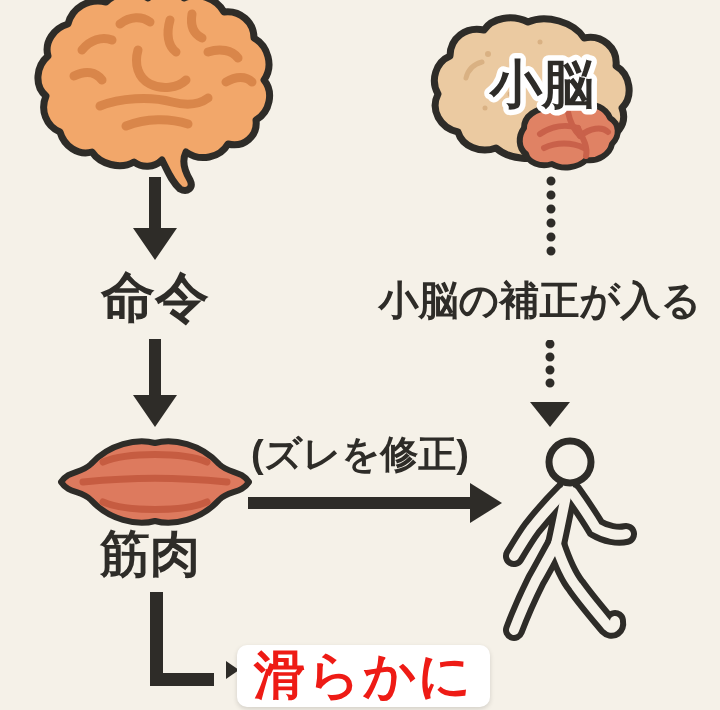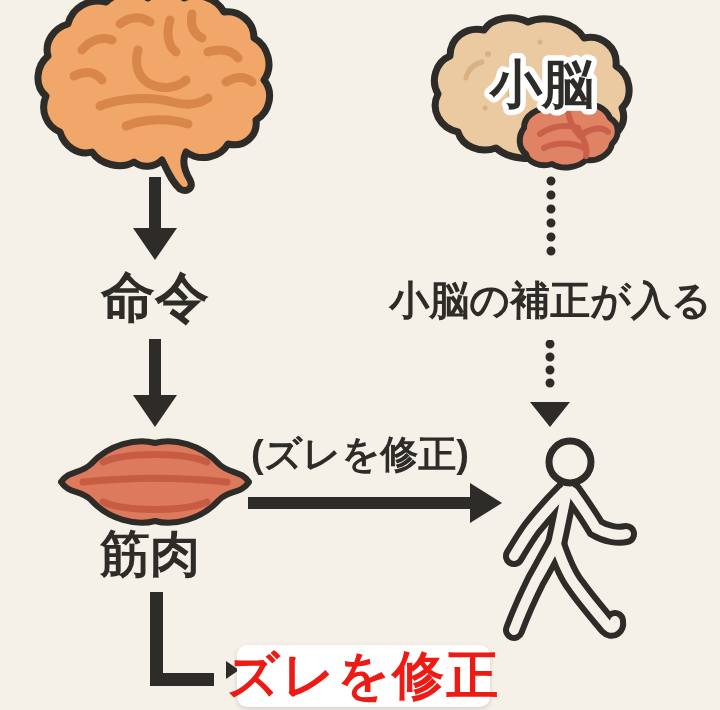--- a/index.html
+++ b/index.html
@@ -126,21 +126,21 @@
 
   <svg class="abs" style="left:462px;top:42px;" width="160" height="76" viewBox="0 0 160 76">
     <text x="80" y="60" text-anchor="middle" style="font:900 52px 'Liberation Sans','DejaVu Sans',sans-serif;fill:var(--ink);
                  stroke:#ffffff;stroke-width:11;stroke-linejoin:round;paint-order:stroke;">小脳</text>
   </svg>
 
   <svg class="abs" style="left:542px;top:176px;" width="18" height="82" viewBox="0 0 18 82">
     <line x1="9" y1="5" x2="9" y2="76" style="stroke:var(--ink);stroke-width:9;stroke-linecap:round;stroke-dasharray:0 14;"></line>
   </svg>
 
-  <div class="label" style="left:368px;top:278px;width:344px;font-size:40px;text-align:right;">小脳の補正が入る</div>
+  <div class="label" style="left:368px;top:278px;width:344px;font-size:40px;">小脳の補正が入る</div>
 
   <svg class="abs" style="left:528px;top:340px;" width="44" height="89" viewBox="0 0 44 89">
     <line x1="22" y1="4" x2="22" y2="56" style="stroke:var(--ink);stroke-width:9;stroke-linecap:round;stroke-dasharray:0 13;"></line>
     <polygon points="2,62 42,62 22,87" style="fill:var(--ink);"></polygon>
   </svg>
 
   <svg class="abs" style="left:498px;top:430px;" width="145" height="228" viewBox="0 0 145 228">
     <g style="stroke:var(--ink);stroke-width:22;stroke-linecap:round;fill:none;">
       <path d="M70,56 C66,76 62,96 58,114"></path>
       <path d="M66,62 C52,76 42,88 34,98 C28,106 22,116 16,126"></path>
@@ -156,16 +156,16 @@
       <path d="M58,114 C64,132 70,146 78,156 C88,170 100,184 110,196 C114,200 118,197 117,191"></path>
     </g>
     <circle cx="72" cy="32" r="21" style="fill:var(--bg,#f5f1e8);stroke:var(--ink);stroke-width:7;"></circle>
   </svg>
 
 
   <div class="elbow"></div>
   <div class="mini-arrow"></div>
 
   <div class="note-box">
-    <span>ズレを修正</span>
+    <span>滑らかに</span>
   </div>
 
 </div>
 
 </body></html>

